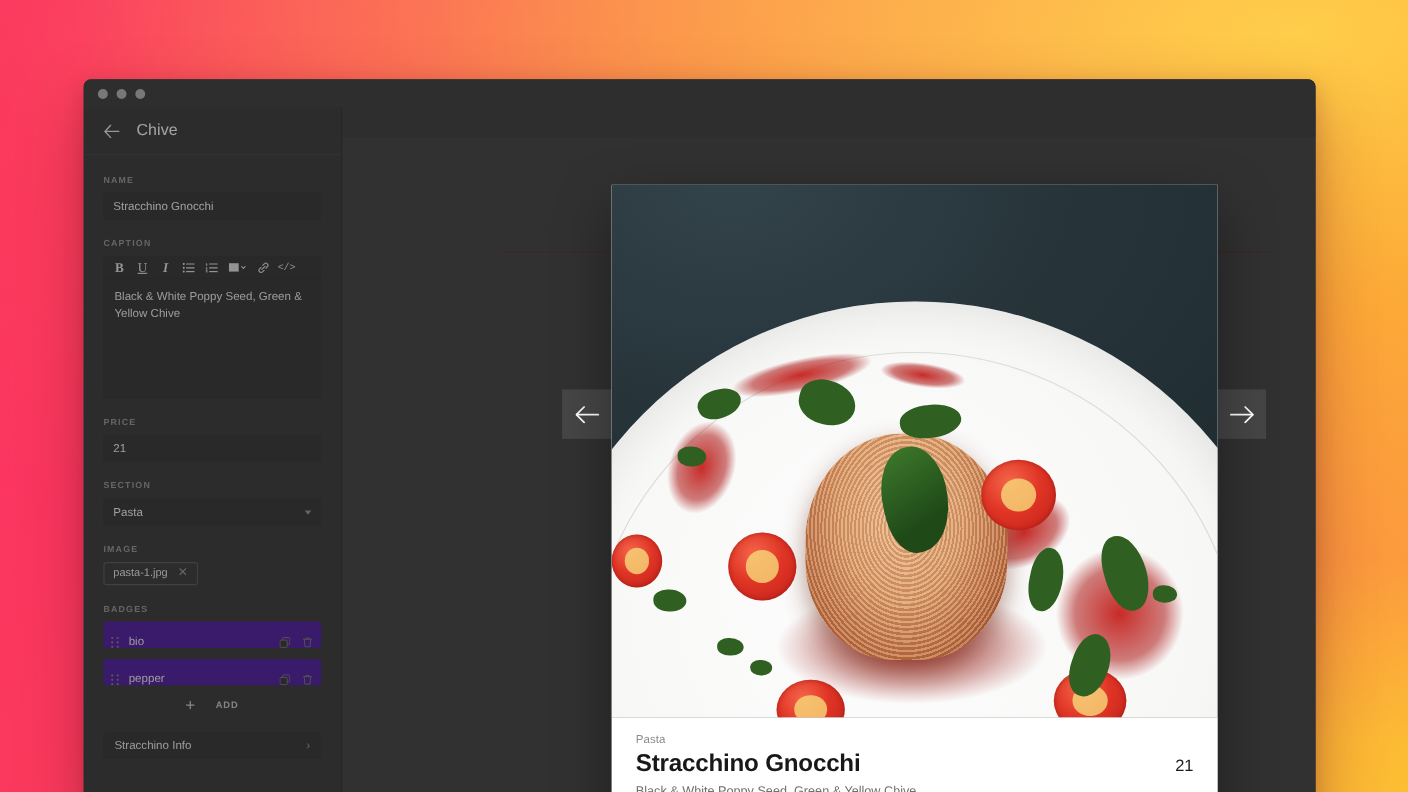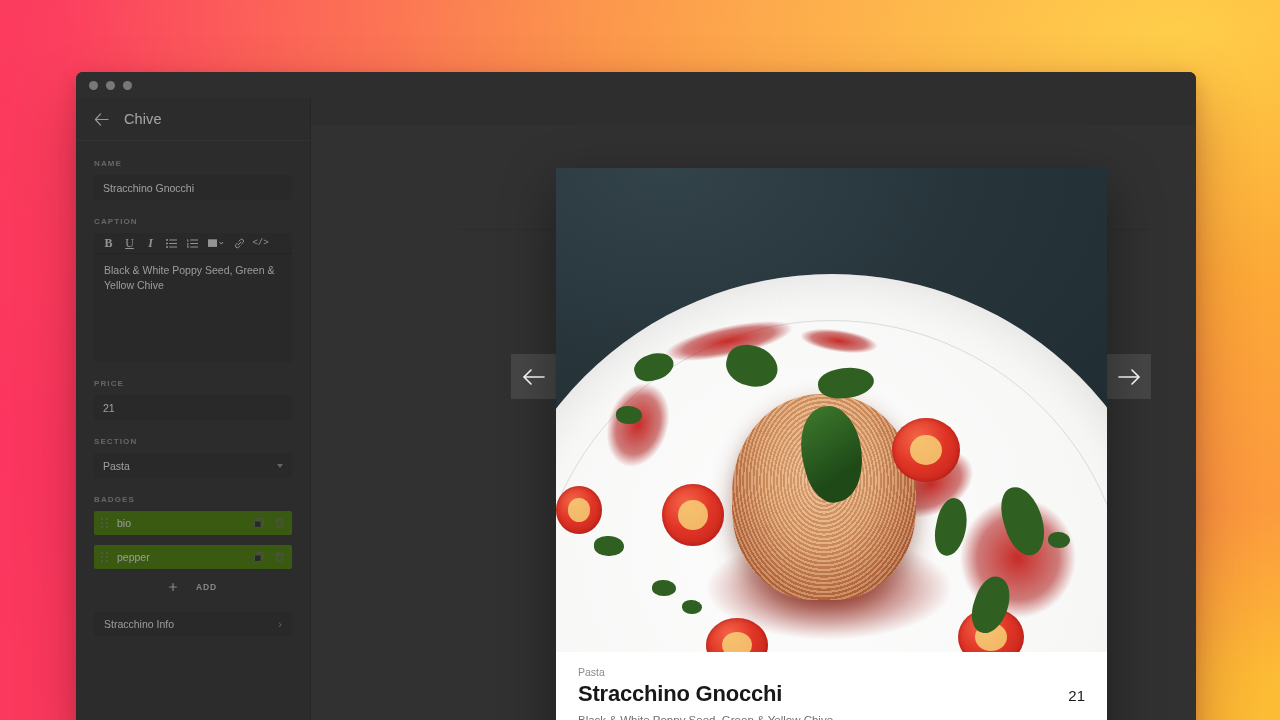--- a/index.html
+++ b/index.html
@@ -100,22 +100,22 @@
   
   .chip {
     display: inline-flex; align-items: center; gap: 9px;
     border: 1px solid #555555; border-radius: 3px;
     padding: 4px 8px; color: #d8d8d8; font-size: 10px;
   }
   .chip .x { color: #8c8c8c; font-size: 11px; line-height: 1; }
 
   
   .badge-row {
-    height: 24px; background: #4d7c0f; border-radius: 2px;
-    display: flex; align-items: center; padding: 0 8px 0 7px;
+    height: 24px; background: #4c1d95; border-radius: 2px;
+    display: flex; align-items: flex-end; padding: 0 8px 0 7px;
     margin-bottom: 10px; color: #dcdcdc; font-size: 10.5px;
   }
   .drag-handle { width: 7px; display: grid; grid-template-columns: 2px 2px; gap: 2px 3px; margin-right: 9px; }
   .drag-handle i { width: 2px; height: 2px; background: #7b7b7b; display: block; border-radius: 50%; }
   .badge-actions { margin-left: auto; display: flex; gap: 11px; align-items: center; }
 
   #add-badge {
     display: flex; align-items: center; justify-content: center; gap: 19px;
     color: #bdbdbd; font-size: 8.5px; font-weight: 700; letter-spacing: .8px;
     height: 16px; margin-bottom: 14px;
@@ -287,20 +287,27 @@
       </div>
 
       <div class="field-block">
         <div class="field-label">SECTION</div>
         <div class="select-input">
           <span>Pasta</span>
           <span class="caret"></span>
         </div>
       </div>
 
+      <div class="field-block">
+        <div class="field-label">IMAGE</div>
+        <div class="chip">
+          <span>pasta-1.jpg</span>
+          <span class="x">✕</span>
+        </div>
+      </div>
 
       <div class="field-block">
         <div class="field-label">BADGES</div>
 
         <div class="badge-row">
           <span class="drag-handle">
               <i></i>
               <i></i>
               <i></i>
               <i></i>

